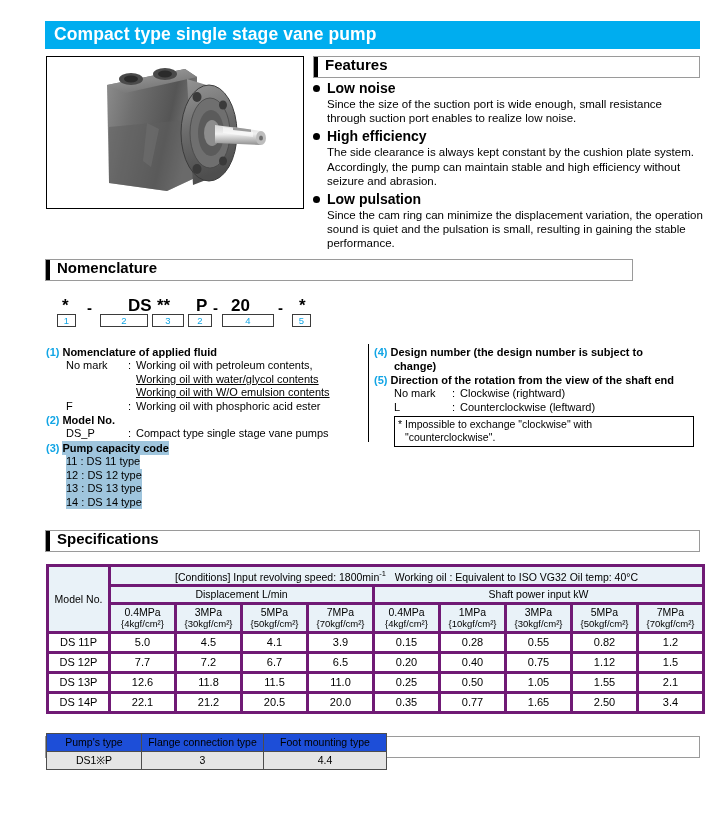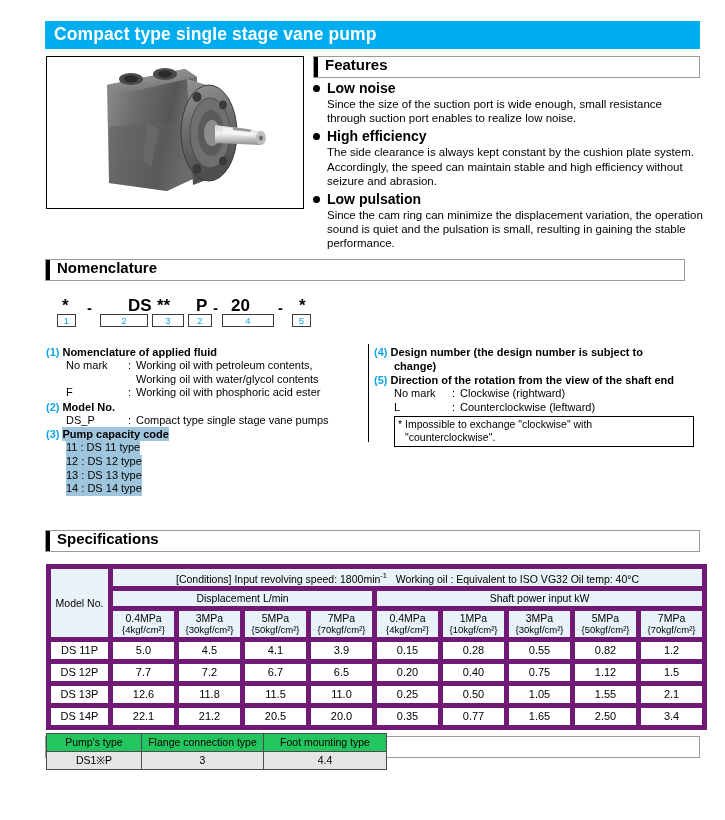--- a/index.html
+++ b/index.html
@@ -73,21 +73,21 @@
     flex: 0 0 4px;
   }
   .sec-head .sec-title {
     font-size: 15px;
     font-weight: bold;
     padding-left: 7px;
     line-height: 1;
   }
 
   #features-head { left: 313px; top: 56px; width: 387px; height: 22px; }
-  #nomenclature-head { left: 45px; top: 259px; width: 640px; height: 22px; }
+  #nomenclature-head { left: 45px; top: 259px; width: 588px; height: 22px; }
   #specifications-head { left: 45px; top: 530px; width: 655px; height: 22px; }
   #weight-head { left: 45px; top: 704px; width: 655px; height: 22px; margin-top: 32px; }
 
   
   .features-body {
     position: absolute;
     left: 313px;
     top: 81px;
     width: 390px;
   }
@@ -193,21 +193,21 @@
   }
   .lg-rows { padding-left: 20px; }
   .lg-row {
     display: flex;
     line-height: 13.6px;
     white-space: nowrap;
   }
   .lg-key { flex: 0 0 62px; }
   .lg-colon { flex: 0 0 8px; }
   .lg-val { flex: 1 1 auto; }
-  .lg-cont { padding-left: 70px; line-height: 13.6px; }
+  .lg-cont { padding-left: 70px; line-height: 13.6px; text-decoration: underline; }
 
   .hl { background: #9fc5dd; }
 
   .lg-rows-narrow { padding-left: 20px; }
   .lg-row-narrow {
     display: flex;
     line-height: 13.6px;
     white-space: nowrap;
   }
 
@@ -229,21 +229,21 @@
   table.spec {
     position: absolute;
     left: 46px;
     top: 564px;
     width: 654px;
     border-collapse: collapse;
     table-layout: fixed;
     background: #ffffff;
   }
   table.spec th, table.spec td {
-    border: 5px solid #701a75;
+    border: 3px solid #701a75;
     text-align: center;
     font-weight: normal;
     font-size: 10.5px;
     line-height: 12.5px;
     padding: 1px 1px;
   }
   table.spec thead th {
     background: #e9f2f8;
   }
   table.spec tbody td {
@@ -264,21 +264,21 @@
     background: #ffffff;
   }
   table.weight th, table.weight td {
     border: 1px solid #4d4d4d;
     text-align: center;
     font-weight: normal;
     font-size: 10.5px;
     line-height: 15px;
     padding: 1px 2px;
   }
-  table.weight thead th { background: #22c55e; }
+  table.weight thead th { background: #1d4ed8; }
   table.weight tbody td { background: #e5e5e5; }
 </style>
 </head>
 <body>
 
 <div class="page">
 
   <div class="title-banner">
     <span class="title-text">Compact type single stage vane pump</span>
   </div>
@@ -354,21 +354,21 @@
         <span class="feat-bullet"></span>
         <span class="feat-title">Low noise</span>
       </div>
       <div class="feat-desc">Since the size of the suction port is wide enough, small resistance through suction port enables to realize low noise.</div>
     </div>
     <div class="feat-item">
       <div class="feat-head-row">
         <span class="feat-bullet"></span>
         <span class="feat-title">High efficiency</span>
       </div>
-      <div class="feat-desc">The side clearance is always kept constant by the cushion plate system. Accordingly, the speed can maintain stable and high efficiency without seizure and abrasion.</div>
+      <div class="feat-desc">The side clearance is always kept constant by the cushion plate system. Accordingly, the pump can maintain stable and high efficiency without seizure and abrasion.</div>
     </div>
     <div class="feat-item">
       <div class="feat-head-row">
         <span class="feat-bullet"></span>
         <span class="feat-title">Low pulsation</span>
       </div>
       <div class="feat-desc">Since the cam ring can minimize the displacement variation, the operation sound is quiet and the pulsation is small, resulting in gaining the stable performance.</div>
     </div>
   </div>
 
@@ -406,20 +406,21 @@
         <span class="lg-num">(1)</span>
         <span>Nomenclature of applied fluid</span>
       </div>
       <div class="lg-rows">
         <div class="lg-row">
           <span class="lg-key">No mark</span>
           <span class="lg-colon">:</span>
           <span class="lg-val">Working oil with petroleum contents,</span>
         </div>
         <div class="lg-cont">Working oil with water/glycol contents</div>
+        <div class="lg-cont">Working oil with W/O emulsion contents</div>
         <div class="lg-row">
           <span class="lg-key">F</span>
           <span class="lg-colon">:</span>
           <span class="lg-val">Working oil with phosphoric acid ester</span>
         </div>
       </div>
     </div>
 
     <div class="lg-item">
       <div class="lg-head">

